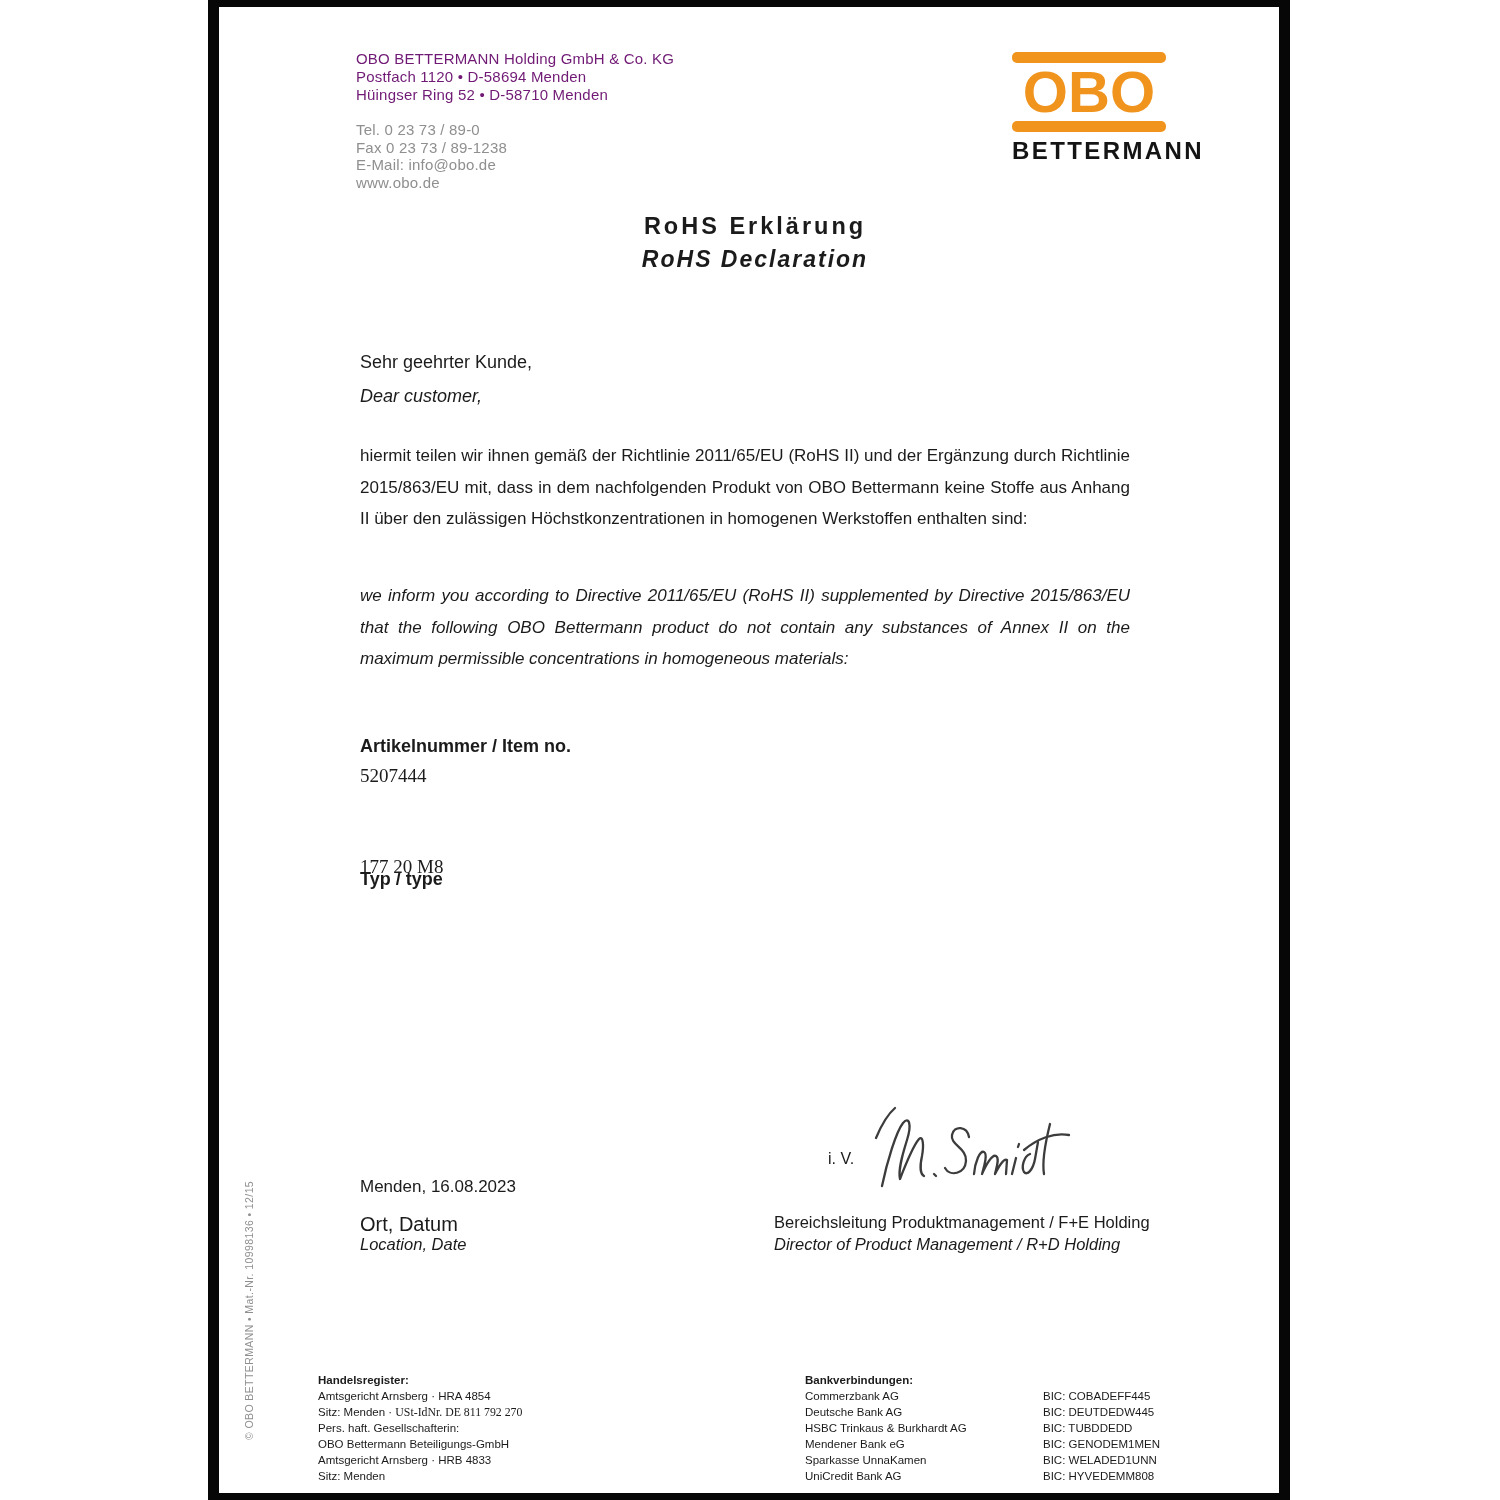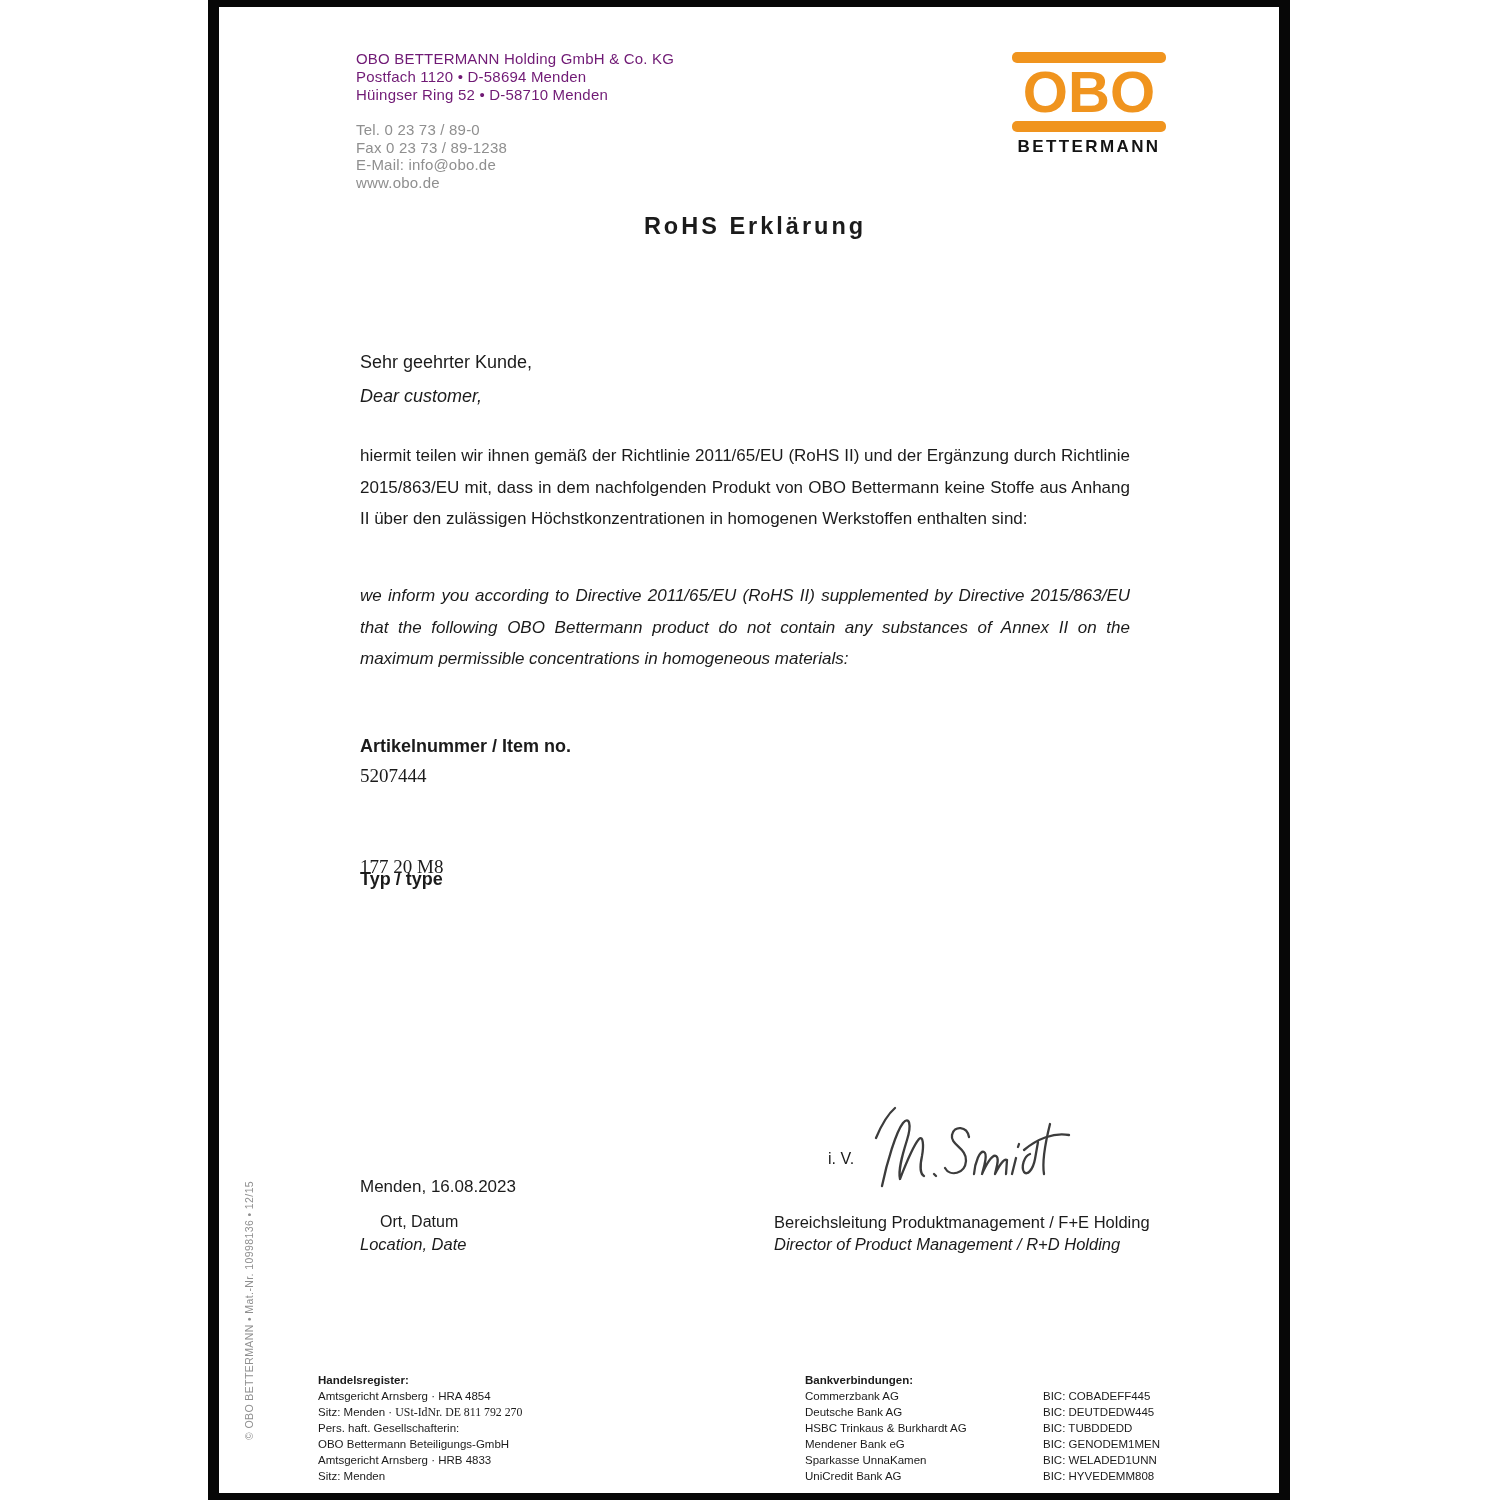--- a/index.html
+++ b/index.html
@@ -24,21 +24,21 @@
 
   
   .logo{left:1012px;top:52px;width:154px;text-align:center;}
   .logo .bar{height:11px;background:#F0941E;border-radius:5px;}
   .logo .word{
     font-size:57px;font-weight:800;color:#F0941E;line-height:56px;
     letter-spacing:0px;font-family:"Liberation Sans", sans-serif;
     transform:scaleX(1.02);margin:1px 0 1px 0;
   }
   .logo .sub{
-    margin-top:5px;font-size:17px;font-weight:700;color:#141414;letter-spacing:2.4px;
+    margin-top:5px;font-size:24px;font-weight:700;color:#141414;letter-spacing:2.4px;
   }
 
   
   .title-box{left:370px;top:213px;width:770px;text-align:center;}
   .title-de{font-size:23.5px;font-weight:700;letter-spacing:3px;}
   .title-en{font-size:23px;font-weight:700;font-style:italic;letter-spacing:2px;margin-top:6px;}
 
   
   .salut-de{left:360px;top:352px;font-size:18px;}
   .salut-en{left:360px;top:386px;font-size:18px;font-style:italic;}
@@ -51,21 +51,21 @@
   
   .item-label{left:360px;top:736px;font-size:18px;font-weight:700;}
   .item-value{left:360px;top:765px;font-size:19px;font-family:"Liberation Serif", serif;}
   .type-label{left:360px;top:826px;font-size:18px;font-weight:700;margin-top:43px;}
   .type-value{left:360px;top:856px;font-size:19px;font-family:"Liberation Serif", serif;}
 
   
   .iv{left:828px;top:1150px;font-size:16px;}
   .sig{left:872px;top:1104px;}
   .place-date{left:360px;top:1170px;font-size:17px;margin-top:7px;}
-  .loc-label-de{left:360px;top:1213px;font-size:16px;margin-left:20px;}
+  .loc-label-de{left:360px;top:1213px;font-size:20px;}
   .loc-label-en{left:360px;top:1235px;font-size:16.5px;font-style:italic;text-align:center;}
   .role-de{left:774px;top:1213px;font-size:16.5px;}
   .role-en{left:774px;top:1235px;font-size:16.5px;font-style:italic;}
 
   
   .side-note{
     left:243px;top:1440px;transform:rotate(-90deg);transform-origin:0 0;
     font-size:10.5px;color:#8f8f8f;white-space:nowrap;letter-spacing:.4px;
   }
 
@@ -101,20 +101,21 @@
 
   <div class="abs logo">
     <div class="bar"></div>
     <div class="word">OBO</div>
     <div class="bar"></div>
     <div class="sub">BETTERMANN</div>
   </div>
 
   <div class="abs title-box">
     <div class="title-de">RoHS Erklärung</div>
+    <div class="title-en">RoHS Declaration</div>
   </div>
 
   <div class="abs salut-de">Sehr geehrter Kunde,</div>
   <div class="abs salut-en">Dear customer,</div>
 
   <div class="abs para para-de">hiermit teilen wir ihnen gemäß der Richtlinie 2011/65/EU (RoHS II) und der Ergänzung durch Richtlinie 2015/863/EU mit, dass in dem nachfolgenden Produkt von OBO Bettermann keine Stoffe aus Anhang II über den zulässigen Höchstkonzentrationen in homogenen Werkstoffen enthalten sind:</div>
   <div class="abs para para-en">we inform you according to Directive 2011/65/EU (RoHS II) supplemented by Directive 2015/863/EU that the following OBO Bettermann product do not contain any substances of Annex II on the maximum permissible concentrations in homogeneous materials:</div>
 
   <div class="abs item-label">Artikelnummer / Item no.</div>
   <div class="abs item-value">5207444</div>

